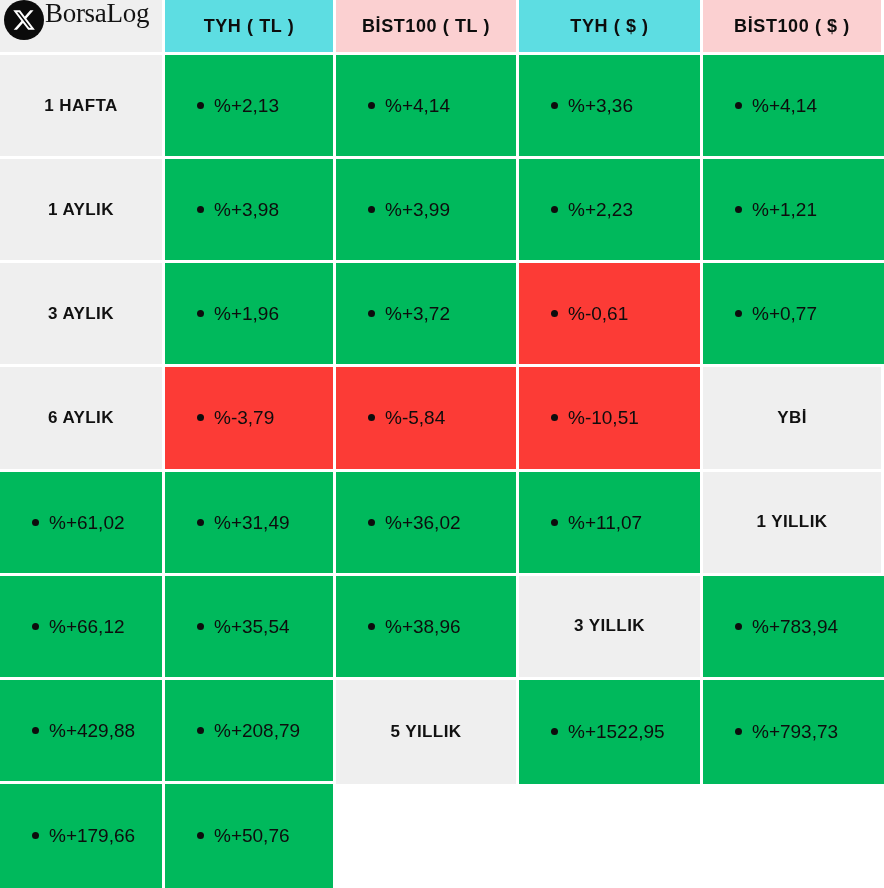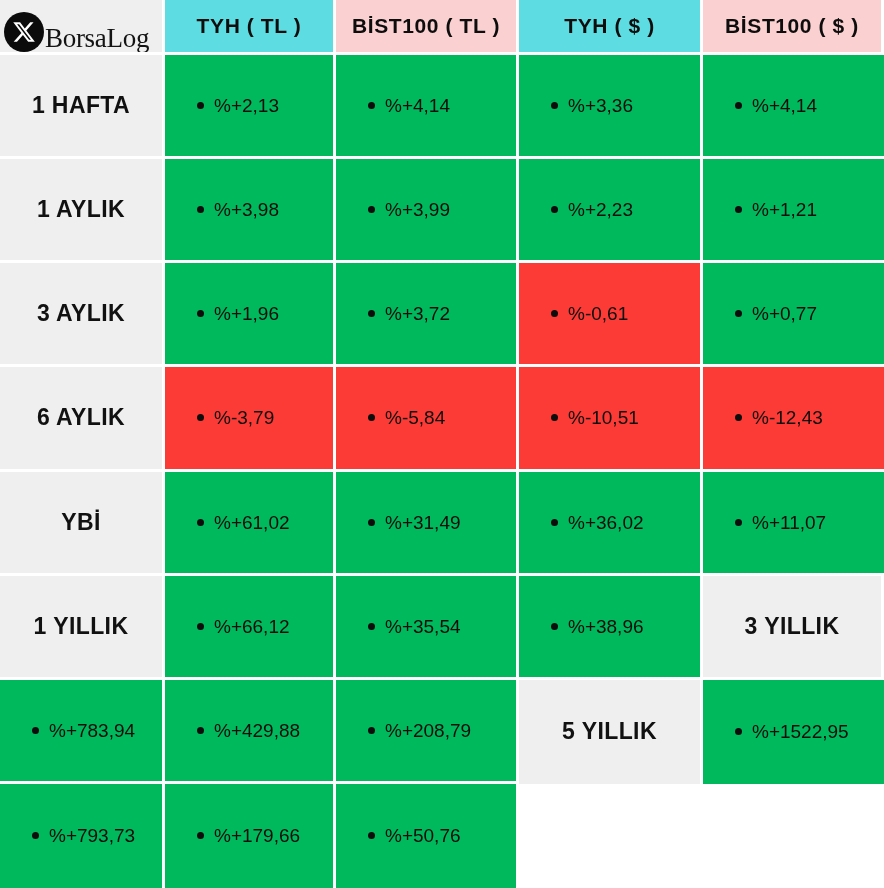--- a/index.html
+++ b/index.html
@@ -19,21 +19,21 @@
     grid-template-columns: 165px 171px 183px 184px 181px;
     grid-template-rows: 55px repeat(8, 104.125px);
     background: #ffffff;
     gap: 0;
   }
 
   
   .brand-cell {
     background: #efefef;
     display: flex;
-    align-items: flex-end;
+    align-items: flex-start;
     padding-left: 4px;
     border-right: 3px solid #ffffff;
     border-bottom: 3px solid #ffffff;
     overflow: hidden;
   }
   .x-logo {
     width: 40px;
     height: 40px;
     flex: 0 0 40px;
     border-radius: 50%;
@@ -50,39 +50,39 @@
     letter-spacing: -0.3px;
     margin-left: 1px;
     white-space: nowrap;
     line-height: 1;
   }
 
   .hcell {
     display: flex;
     align-items: center;
     justify-content: center;
-    font-size: 21px;
+    font-size: 18px;
     font-weight: bold;
     color: #0d0d0d;
     letter-spacing: 0.6px;
     border-right: 3px solid #ffffff;
     border-bottom: 3px solid #ffffff;
     white-space: nowrap;
   }
   .hcell:last-child { border-right: none; }
   .h-cyan { background: #5ddde2; }
   .h-pink { background: #fbd0d1; }
 
   
   .rowlabel {
     background: #efefef;
     display: flex;
     align-items: center;
     justify-content: center;
-    font-size: 23px;
+    font-size: 17px;
     font-weight: bold;
     color: #111111;
     letter-spacing: 0.4px;
     border-right: 3px solid #ffffff;
     border-bottom: 3px solid #ffffff;
     white-space: nowrap;
   }
 
   .cell {
     display: flex;
@@ -187,24 +187,20 @@
       <span class="val">%-3,79</span>
     </div>
     <div class="cell down">
       <span class="bullet"></span>
       <span class="val">%-5,84</span>
     </div>
     <div class="cell down">
       <span class="bullet"></span>
       <span class="val">%-10,51</span>
     </div>
-    <div class="cell down">
-      <span class="bullet"></span>
-      <span class="val">%-12,43</span>
-    </div>
     <div class="rowlabel">YBİ</div>
     <div class="cell up">
       <span class="bullet"></span>
       <span class="val">%+61,02</span>
     </div>
     <div class="cell up">
       <span class="bullet"></span>
       <span class="val">%+31,49</span>
     </div>
     <div class="cell up">

